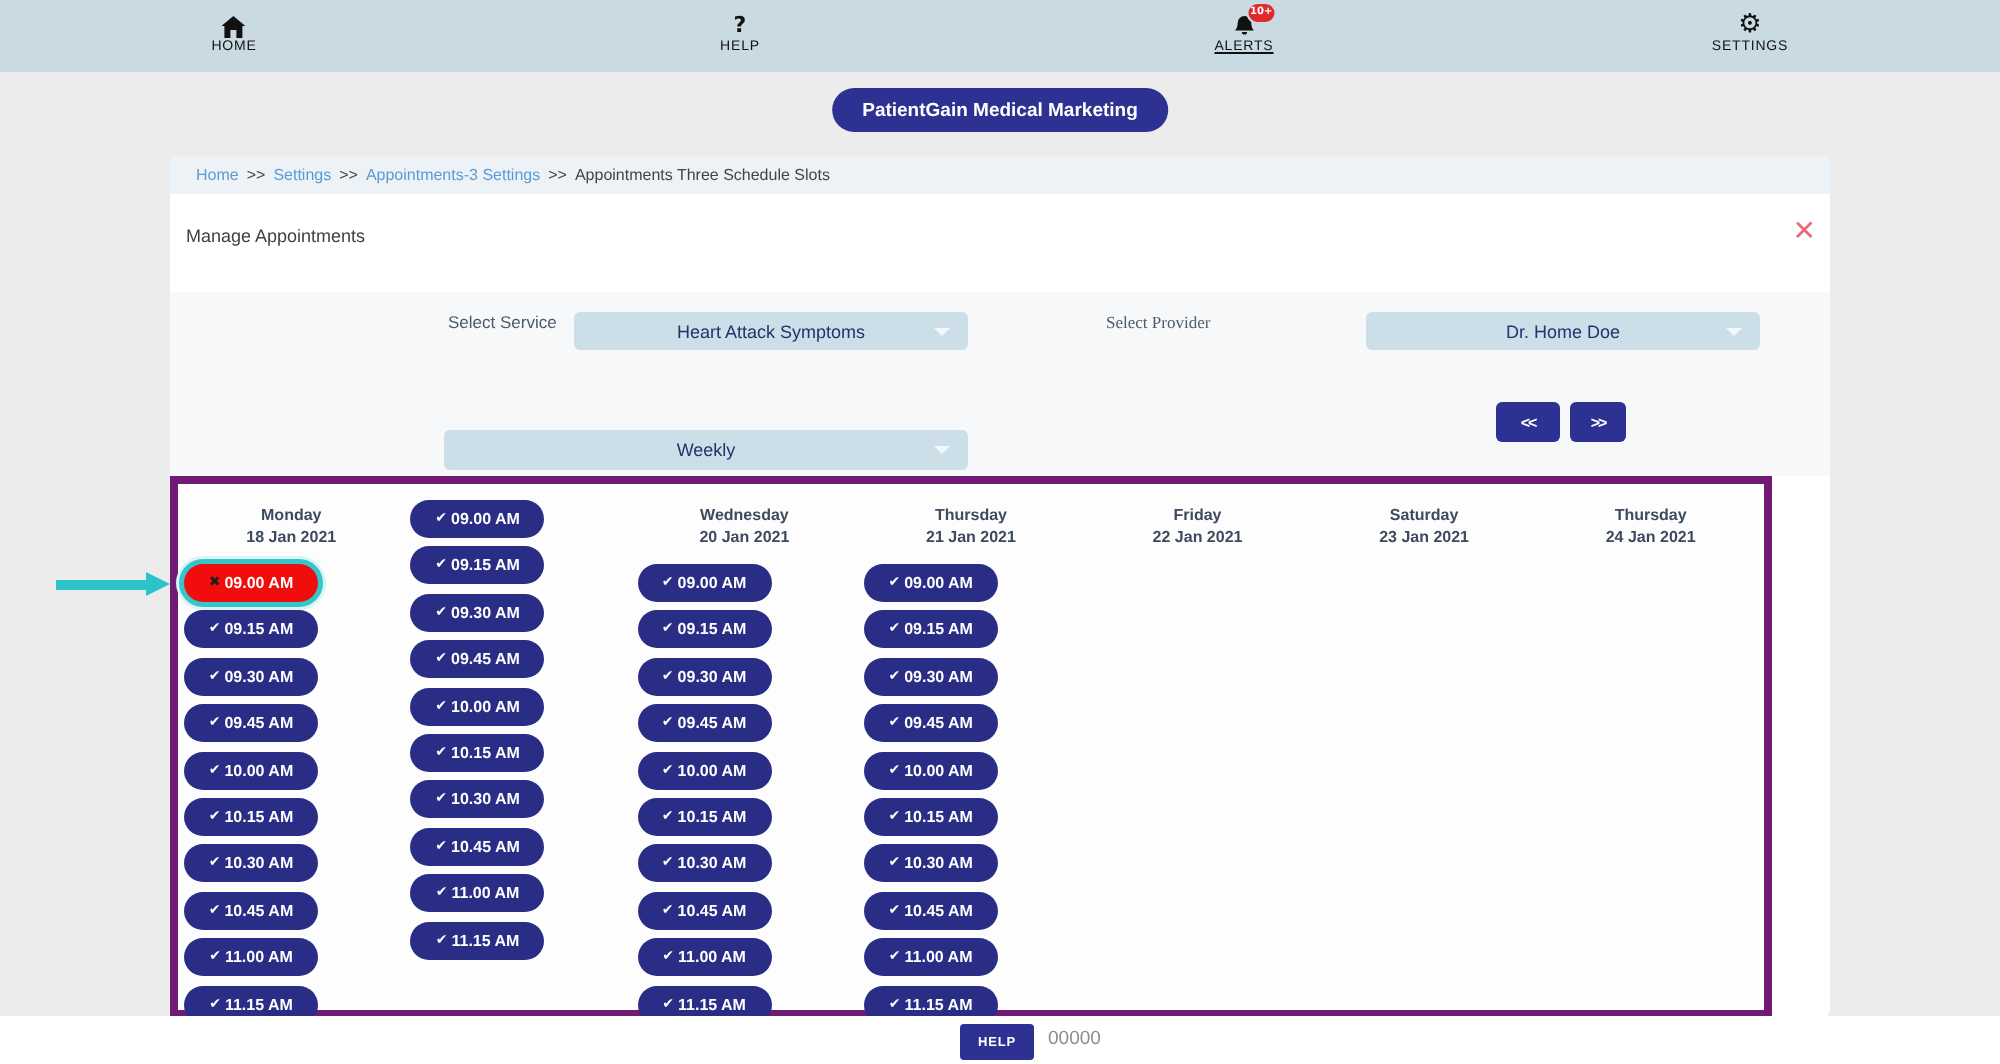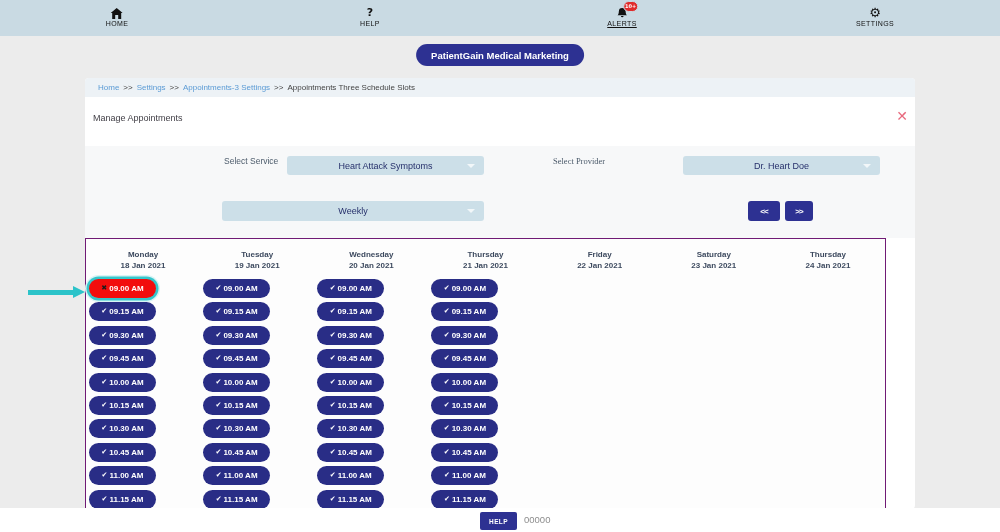--- a/index.html
+++ b/index.html
@@ -42,30 +42,30 @@
   .field-label { position:absolute; font-size:8.5px; color:#4c5b6b; }
   .lbl-service { left:139px; top:10px;text-align:right; }
   .lbl-provider { left:468px; top:10px;font-family:Liberation Serif, serif; }
   .select { position:absolute; height:19px; background:#ccdfe8; border-radius:3px;
     display:flex; align-items:center; justify-content:center; cursor:pointer; }
   .select .sel-text { font-size:9px; font-weight:normal; color:#26306b; }
   .caret { position:absolute; right:9px; top:8px; width:0; height:0;
     border-left:4px solid transparent; border-right:4px solid transparent; border-top:4px solid #f2f7f9; }
   .sel-service { left:202px; top:10px; width:197px; }
   .sel-provider { left:598px; top:10px; width:197px; }
-  .sel-period { left:137px; top:55px; width:262px; height:20px; }
+  .sel-period { left:137px; top:69px; width:262px; height:20px; }
   .pager-btn { position:absolute; top:55px; height:20px; background:#2d3192; color:#fff;
     border:none; border-radius:3px; font-size:8px; font-weight:bold; letter-spacing:-1px;
     display:flex; align-items:center; justify-content:center; cursor:pointer; }
   .btn-prev { left:663px; width:32px; }
   .btn-next { left:700px; width:28px; }
 
   
   .calendar { position:absolute; left:0; top:160px; width:801px; height:271px;
-    background:#fdfdfd; border:1px solid #701a75; display:flex; }
+    background:#fdfdfd; border:4px solid #701a75; display:flex; }
   .day-col { width:114.43px; display:flex; flex-direction:column; }
   .day-head { text-align:center; margin-top:10px; font-size:8px; font-weight:bold;
     color:#3d4a5f; line-height:11px; height:22px; }
   .slots { margin-top:8px; padding-left:3px; display:flex; flex-direction:column; }
   .slot { width:67px; height:19px; border-radius:10px; background:#292d86; color:#fff;
     display:flex; align-items:center; justify-content:center; gap:2px; margin-bottom:4.4px;
     font-size:8px; font-weight:bold; cursor:pointer; }
   .slot .glyph { font-family:"DejaVu Sans", sans-serif; font-size:7px; line-height:7px; }
   .slot.blocked { background:#f20d0d; box-shadow:0 0 0 2.5px #35c6cb, 0 0 0 4px #d9f4f5; }
   .slot.blocked .glyph { color:#1c1c1c; }
@@ -140,21 +140,21 @@
 
   <div class="filters">
     <div class="field-label lbl-service">Select Service</div>
     <div class="select sel-service">
       <span class="sel-text">Heart Attack Symptoms</span>
       <span class="caret"></span>
     </div>
 
     <div class="field-label lbl-provider">Select Provider</div>
     <div class="select sel-provider">
-      <span class="sel-text">Dr. Heart Doe</span>
+      <span class="sel-text">Dr. Home Doe</span>
       <span class="caret"></span>
     </div>
 
     <div class="select sel-period">
       <span class="sel-text">Weekly</span>
       <span class="caret"></span>
     </div>
 
     <button class="pager-btn btn-prev">&lt;&lt;</button>
     <button class="pager-btn btn-next">&gt;&gt;</button>
@@ -203,24 +203,20 @@
             <span class="glyph">✔</span>
             <span>11.00 AM</span>
           </div>
           <div class="slot">
             <span class="glyph">✔</span>
             <span>11.15 AM</span>
           </div>
         </div>
       </div>
       <div class="day-col">
-        <div class="day-head">
-          <div>Tuesday</div>
-          <div>19 Jan 2021</div>
-        </div>
         <div class="slots">
           <div class="slot">
             <span class="glyph">✔</span>
             <span>09.00 AM</span>
           </div>
           <div class="slot">
             <span class="glyph">✔</span>
             <span>09.15 AM</span>
           </div>
           <div class="slot">

